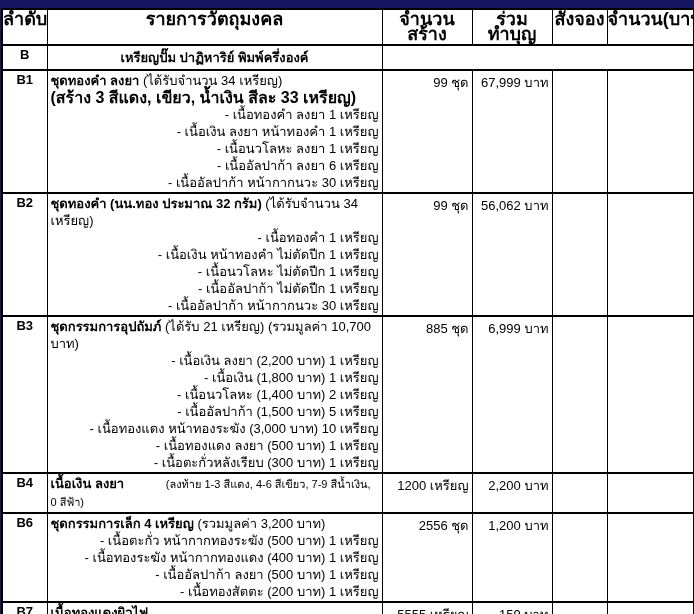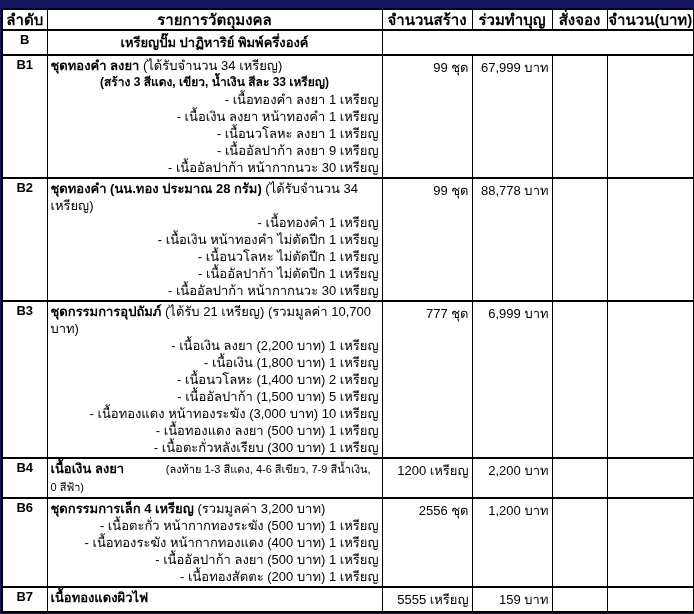--- a/index.html
+++ b/index.html
@@ -27,32 +27,32 @@
     border-bottom-width: 2px;
     padding: 1px 3px;
     vertical-align: top;
     font-size: 13px;
     overflow: hidden;
   }
   .sheet th {
     font-weight: bold;
     text-align: center;
     padding: 2px 0;
-    font-size: 15px;
+    font-size: 18px;
     line-height: 15px;
     margin-left: 24px;
   }
   .c-id { text-align: center; font-weight: bold; font-size: 13px; }
   .c-name { padding-left: 6px; line-height: 17px; }
   .c-num { text-align: right; vertical-align: middle; font-size: 13px; white-space: nowrap; }
   .c-empty { }
   .section-title { text-align: center; font-weight: bold; padding: 2px 0; }
   .b { font-weight: bold; }
   .line { line-height: 17px; }
-  .sub { font-size: 12px; text-align: center; }
+  .sub { font-size: 16px; }
   .small { font-size: 11px; padding-left: 38px; }
   .item { line-height: 17px; padding-left: 10px; text-align: right; }
 </style>
 </head>
 <body>
 
 <div class="doc">
 <table class="sheet">
   <colgroup>
     <col style="width:45px">
@@ -81,58 +81,58 @@
     </tr>
 
     <tr>
       <td class="c-id">B1</td>
       <td class="c-name">
         <div class="line"><span class="b">ชุดทองคำ ลงยา</span> <span>(ได้รับจำนวน 34 เหรียญ)</span></div>
         <div class="line b sub">(สร้าง 3 สีแดง, เขียว, น้ำเงิน สีละ 33 เหรียญ)</div>
         <div class="item">- เนื้อทองคำ ลงยา 1 เหรียญ</div>
         <div class="item">- เนื้อเงิน ลงยา หน้าทองคำ 1 เหรียญ</div>
         <div class="item">- เนื้อนวโลหะ ลงยา 1 เหรียญ</div>
-        <div class="item">- เนื้ออัลปาก้า ลงยา 9 เหรียญ</div>
+        <div class="item">- เนื้ออัลปาก้า ลงยา 6 เหรียญ</div>
         <div class="item">- เนื้ออัลปาก้า หน้ากากนวะ 30 เหรียญ</div>
       </td>
       <td class="c-num">99 ชุด</td>
       <td class="c-num">67,999 บาท</td>
       <td class="c-empty"></td>
       <td class="c-empty"></td>
     </tr>
 
     <tr>
       <td class="c-id">B2</td>
       <td class="c-name">
-        <div class="line"><span class="b">ชุดทองคำ (นน.ทอง ประมาณ 28 กรัม)</span> <span>(ได้รับจำนวน 34 เหรียญ)</span></div>
+        <div class="line"><span class="b">ชุดทองคำ (นน.ทอง ประมาณ 32 กรัม)</span> <span>(ได้รับจำนวน 34 เหรียญ)</span></div>
         <div class="item">- เนื้อทองคำ 1 เหรียญ</div>
         <div class="item">- เนื้อเงิน หน้าทองคำ ไม่ตัดปีก 1 เหรียญ</div>
         <div class="item">- เนื้อนวโลหะ ไม่ตัดปีก 1 เหรียญ</div>
         <div class="item">- เนื้ออัลปาก้า ไม่ตัดปีก 1 เหรียญ</div>
         <div class="item">- เนื้ออัลปาก้า หน้ากากนวะ 30 เหรียญ</div>
       </td>
       <td class="c-num">99 ชุด</td>
-      <td class="c-num">88,778 บาท</td>
+      <td class="c-num">56,062 บาท</td>
       <td class="c-empty"></td>
       <td class="c-empty"></td>
     </tr>
 
     <tr>
       <td class="c-id">B3</td>
       <td class="c-name">
         <div class="line"><span class="b">ชุดกรรมการอุปถัมภ์</span> <span>(ได้รับ 21 เหรียญ) (รวมมูลค่า 10,700 บาท)</span></div>
         <div class="item">- เนื้อเงิน ลงยา (2,200 บาท) 1 เหรียญ</div>
         <div class="item">- เนื้อเงิน (1,800 บาท) 1 เหรียญ</div>
         <div class="item">- เนื้อนวโลหะ (1,400 บาท) 2 เหรียญ</div>
         <div class="item">- เนื้ออัลปาก้า (1,500 บาท) 5 เหรียญ</div>
         <div class="item">- เนื้อทองแดง หน้าทองระฆัง (3,000 บาท) 10 เหรียญ</div>
         <div class="item">- เนื้อทองแดง ลงยา (500 บาท) 1 เหรียญ</div>
         <div class="item">- เนื้อตะกั่วหลังเรียบ (300 บาท) 1 เหรียญ</div>
       </td>
-      <td class="c-num">777 ชุด</td>
+      <td class="c-num">885 ชุด</td>
       <td class="c-num">6,999 บาท</td>
       <td class="c-empty"></td>
       <td class="c-empty"></td>
     </tr>
 
     <tr>
       <td class="c-id">B4</td>
       <td class="c-name">
         <div class="line"><span class="b">เนื้อเงิน ลงยา</span> <span class="small">(ลงท้าย 1-3 สีแดง, 4-6 สีเขียว, 7-9 สีน้ำเงิน, 0 สีฟ้า)</span></div>
       </td>

